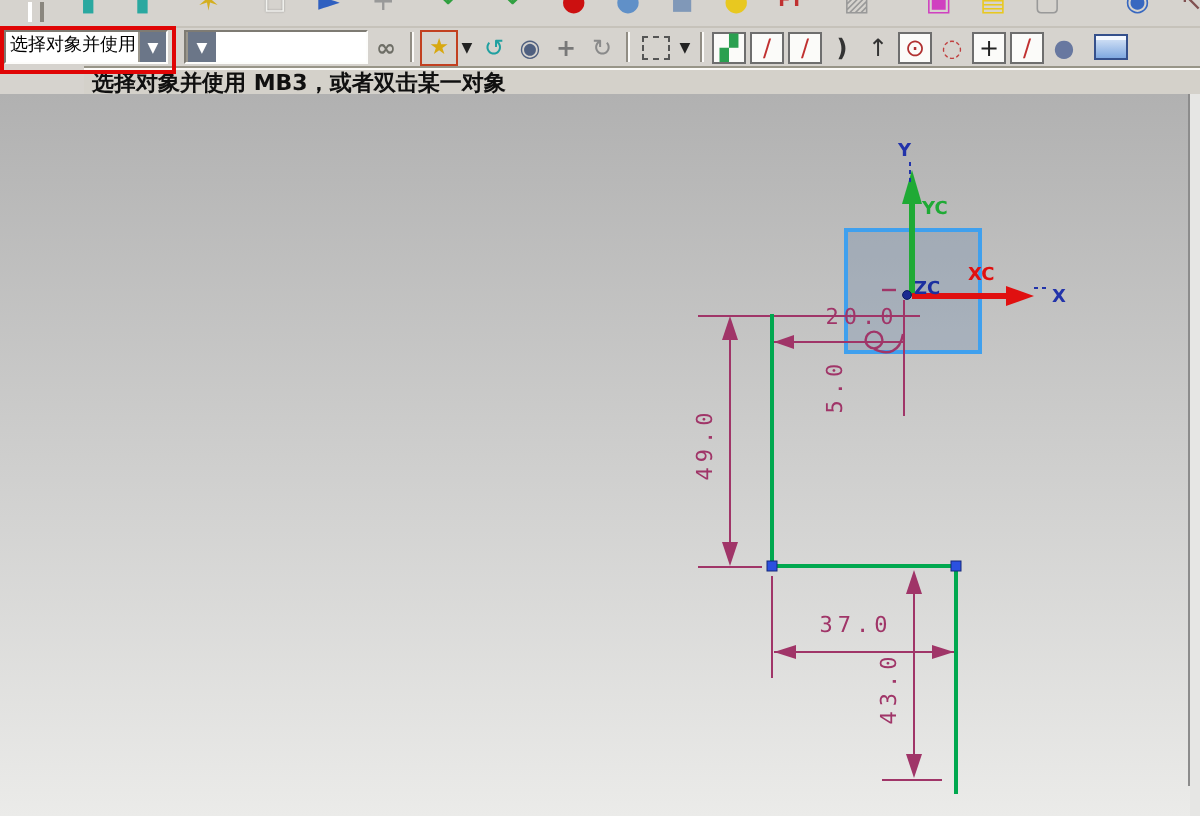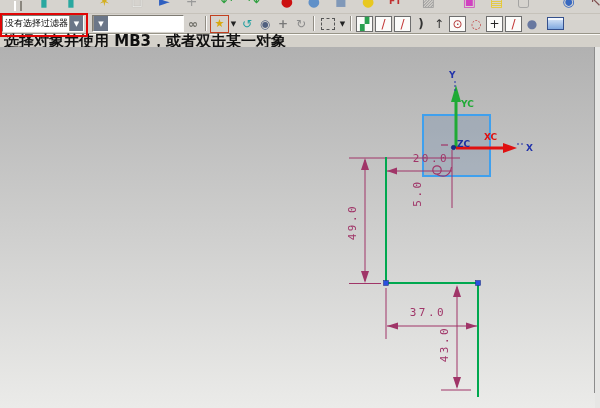--- a/index.html
+++ b/index.html
@@ -40,22 +40,22 @@
   .marq{width:12px;height:10px;border:1px dashed #555;margin:0 3px;}
   .snapwrap{box-sizing:border-box;border:1px solid #c24020;width:19px;height:18px;
         display:flex;align-items:center;justify-content:center;}
   .boxicon{width:15px;height:11px;margin-left:6px;border:1px solid #35508c;
         background:linear-gradient(#dce8f8,#7fa8e0);box-shadow:inset 0 2px 0 #f4f8ff;}
   .red-annotation{position:absolute;left:0;top:-1px;width:84px;height:20px;
         border:2px solid #e00505;z-index:5;pointer-events:none;}
 
   
   .prompt{height:15px;background:#d4d1ca;border-top:1px solid #989588;
-        box-shadow:inset 0 1px 0 #fbfaf7;font-size:15px;font-weight:bold;
-        color:#101010;padding:0 4px;line-height:15px;white-space:nowrap;}
+        box-shadow:inset 0 1px 0 #fbfaf7;font-size:11px;font-weight:bold;
+        color:#101010;padding:0 4px;line-height:15px;white-space:nowrap;margin-left:42px;}
 
   
   .canvas{position:absolute;left:0;top:47px;width:600px;height:361px;
         background:linear-gradient(#b1b1b1,#ebebe9);}
   .canvas svg{position:absolute;left:0;top:0;}
   .dimtxt{font-family:"DejaVu Sans Mono",monospace;font-size:11px;
         letter-spacing:2.5px;fill:#A03568;}
   .axlbl{font-family:"DejaVu Sans",sans-serif;font-size:9px;font-weight:bold;}
 </style>
 </head>
@@ -82,21 +82,21 @@
   <span class="ic gy">▢</span>
   <span class="ic nv ml18">◉</span>
   <span class="ic br">↖</span>
   
 </div>
 
 <div class="row2">
   <div class="red-annotation"></div>
 
   <div class="combo" style="width:82px">
-    <span class="val" style="width:66px">没有选择过滤器</span>
+    <span class="val" style="width:66px">选择对象并使用</span>
     <span class="btn">▼</span>
   </div>
 
   <div class="combo" style="width:92px;margin-left:8px">
     <span class="btn">▼</span>
   </div>
 
   <span class="tbtn" style="font-weight:bold;color:#6e6e66">∞</span>
   <span class="sep"></span>
 

